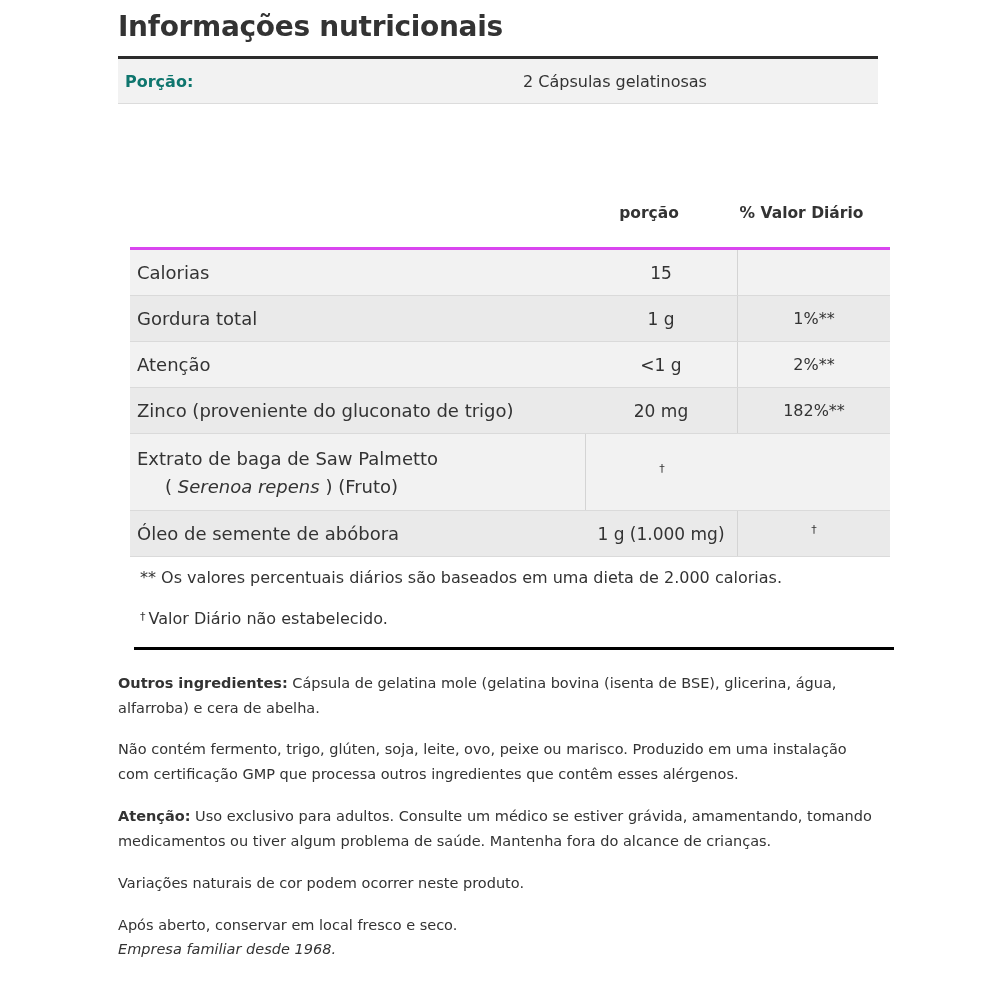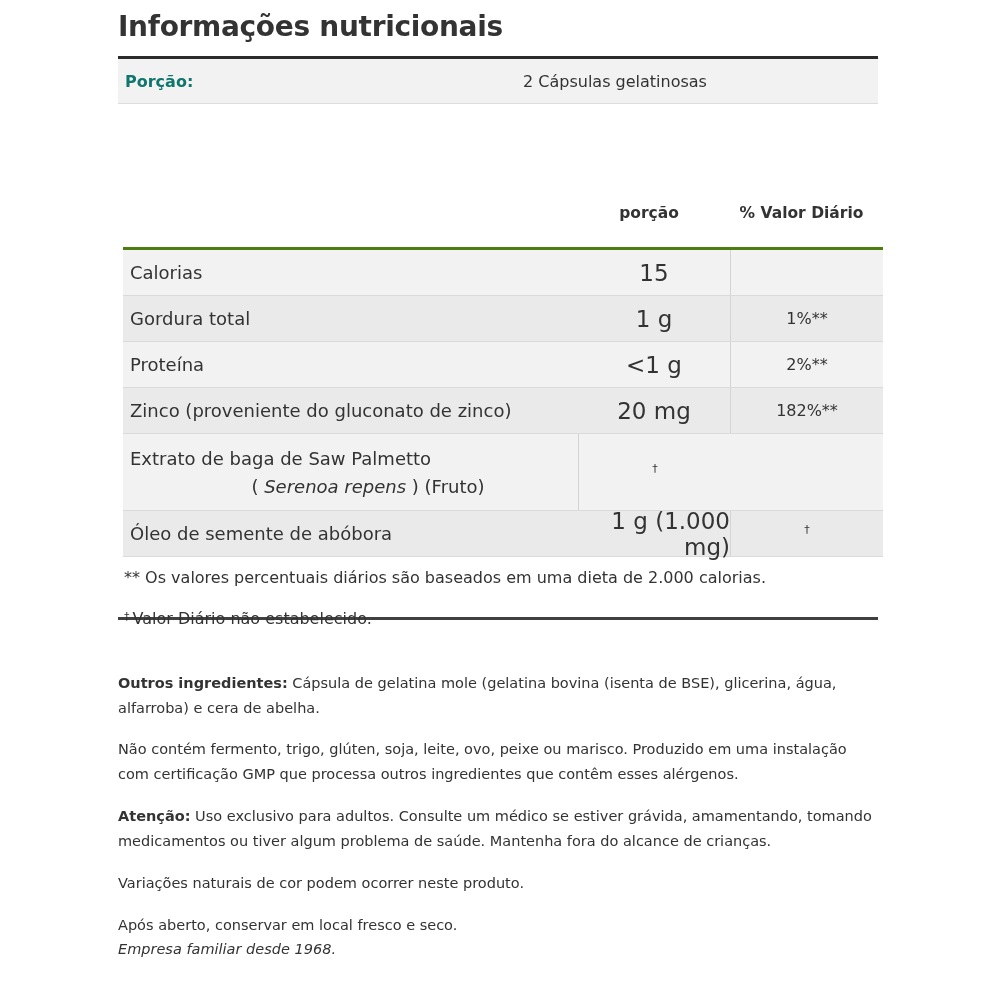--- a/index.html
+++ b/index.html
@@ -35,40 +35,40 @@
     
     .nhead {
       position: absolute; left: 0; top: 180px; width: 760px; height: 66px;
       display: flex; align-items: center; font-size: 15.5px; font-weight: bold;
     }
     .nhead .h0 { width: 455px; }
     .nhead .h1 { width: 152px; text-align: center; line-height: 29px; }
     .nhead .h2 { width: 153px; text-align: center; }
 
     .ntable {
-      position: absolute; left: 5px; top: 247px; width: 760px;
-      border-top: 3px solid #4d7c0f;
+      position: absolute; left: 12px; top: 247px; width: 760px;
+      border-top: 3px solid #d946ef;
     }
     .nrow {
       display: flex; background: #f2f2f2; border-bottom: 1px solid #dadada;
       font-size: 18px; color: #333;
     }
     .nrow.alt { background: #eaeaea; }
     .nrow .c0 { width: 455px; padding-left: 7px; display: flex; flex-direction: column; justify-content: center; }
-    .nrow .c1 { width: 152px; display: flex; align-items: center; justify-content: center; font-size: 23px; text-align: right; }
+    .nrow .c1 { width: 152px; display: flex; align-items: center; justify-content: center; font-size: 17px; }
     .nrow .c2 { width: 153px; display: flex; align-items: center; justify-content: center; border-left: 1px solid #d4d4d4; font-size: 16px; }
     .nrow.h45 { height: 46px; }
     .nrow.h77 { height: 77px; }
-    .nrow .sub { padding-left: 28px; margin-top: 7px; text-align: center; }
+    .nrow .sub { padding-left: 28px; margin-top: 7px; }
     .nrow .sub i { font-style: italic; }
     .dagger { font-size: 11px; position: relative; top: -4px; }
 
     .footnotes {
-      position: absolute; left: 0; top: 556px; width: 760px;
-      border-bottom: 3px solid #404040; height: 64px;
+      position: absolute; left: 16px; top: 556px; width: 760px;
+      border-bottom: 3px solid #000000; height: 94px;
     }
     .fn { position: absolute; left: 6px; font-size: 16px; color: #333; }
     .fn1 { top: 12px; }
     .fn2 { top: 53px; }
     .fn2 .d { font-size: 11px; position: relative; top: -4px; margin-right: 3px; }
 
     .para {
       position: absolute; left: 0; width: 760px;
       font-size: 14.5px; line-height: 25px; color: #333;
     }
@@ -106,26 +106,26 @@
       <div class="c0">Calorias</div>
       <div class="c1">15</div>
       <div class="c2"></div>
     </div>
     <div class="nrow alt h45">
       <div class="c0">Gordura total</div>
       <div class="c1">1 g</div>
       <div class="c2">1%**</div>
     </div>
     <div class="nrow h45">
-      <div class="c0">Proteína</div>
+      <div class="c0">Atenção</div>
       <div class="c1">&lt;1 g</div>
       <div class="c2">2%**</div>
     </div>
     <div class="nrow alt h45">
-      <div class="c0">Zinco (proveniente do gluconato de zinco)</div>
+      <div class="c0">Zinco (proveniente do gluconato de trigo)</div>
       <div class="c1">20 mg</div>
       <div class="c2">182%**</div>
     </div>
     <div class="nrow h77">
       <div class="c0">
         <div>Extrato de baga de Saw Palmetto</div>
         <div class="sub"><span>( </span><i>Serenoa repens</i><span> ) (Fruto)</span></div>
       </div>
       <div class="c2">
           <span class="dagger">†</span>

